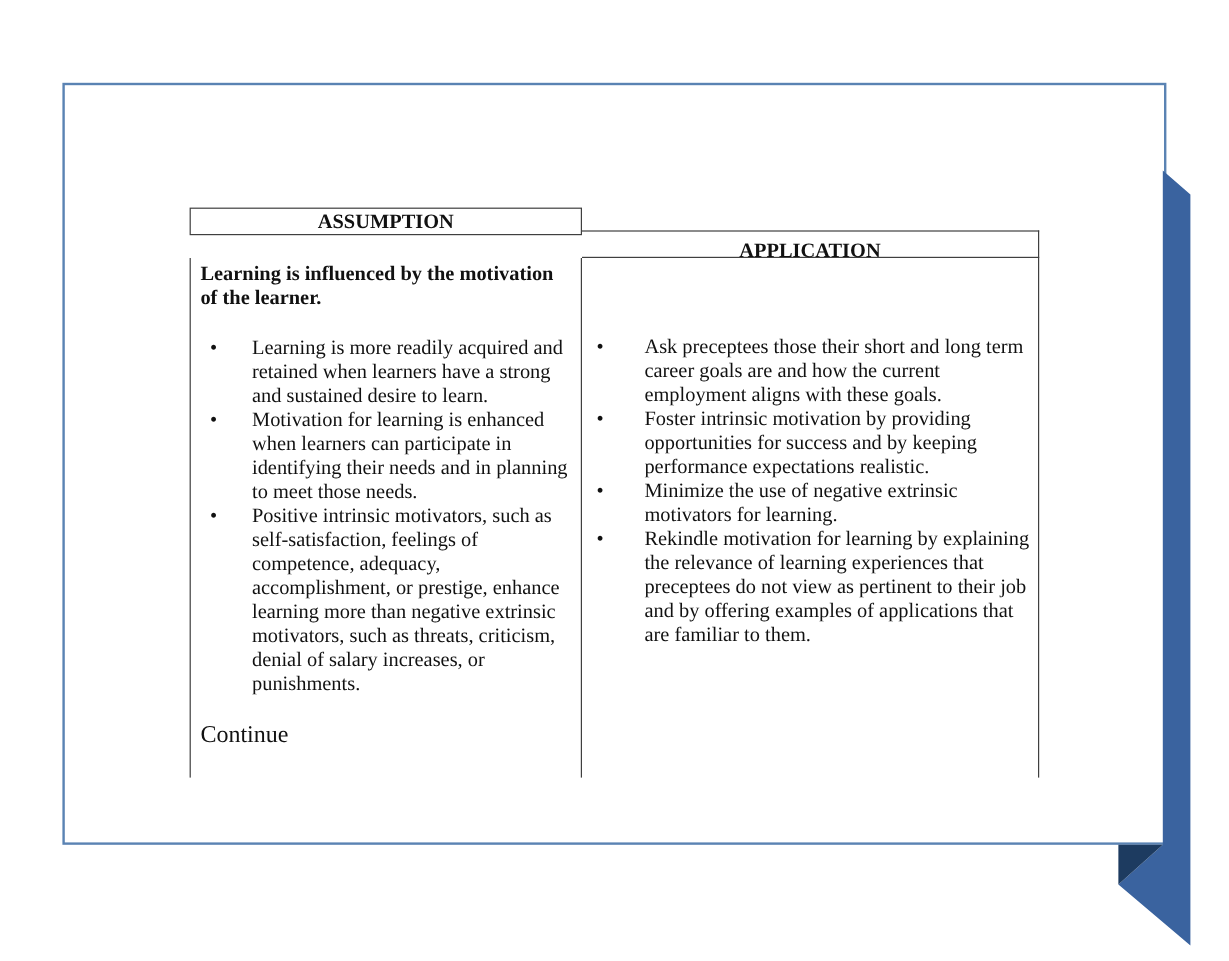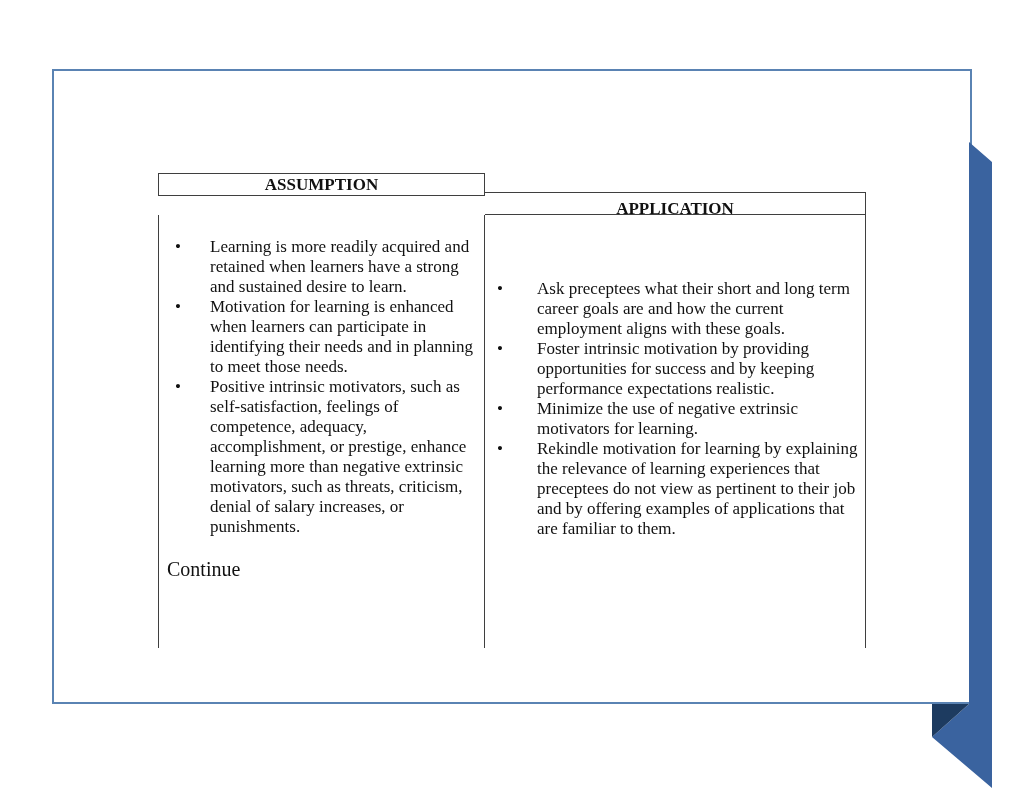--- a/index.html
+++ b/index.html
@@ -117,20 +117,22 @@
     <polygon points="932,704 969,704 932,737" fill="#1d3b60"></polygon>
   </svg>
 
   <div class="doc-table">
 
     <div class="hdr hdr-left">ASSUMPTION</div>
 
     <div class="hdr hdr-right">APPLICATION</div>
 
     <div class="cell cell-left">
+      <div class="cell-heading">Learning is influenced by the motivation
+of the learner.</div>
       <div class="bullet-list-left">
 
           <div class="bullet-row">
             <span class="bullet-marker">•</span>
             <span class="bullet-text">Learning is more readily acquired and
 retained when learners have a strong
 and sustained desire to learn.</span>
           </div>
 
           <div class="bullet-row">
@@ -154,21 +156,21 @@
           </div>
         </div>
       <div class="continue-label">Continue</div>
     </div>
 
     <div class="cell cell-right">
       <div class="bullet-list-right">
 
           <div class="bullet-row">
             <span class="bullet-marker">•</span>
-            <span class="bullet-text">Ask preceptees what their short and long term
+            <span class="bullet-text">Ask preceptees those their short and long term
 career goals are and how the current
 employment aligns with these goals.</span>
           </div>
 
           <div class="bullet-row">
             <span class="bullet-marker">•</span>
             <span class="bullet-text">Foster intrinsic motivation by providing
 opportunities for success and by keeping
 performance expectations realistic.</span>
           </div>

